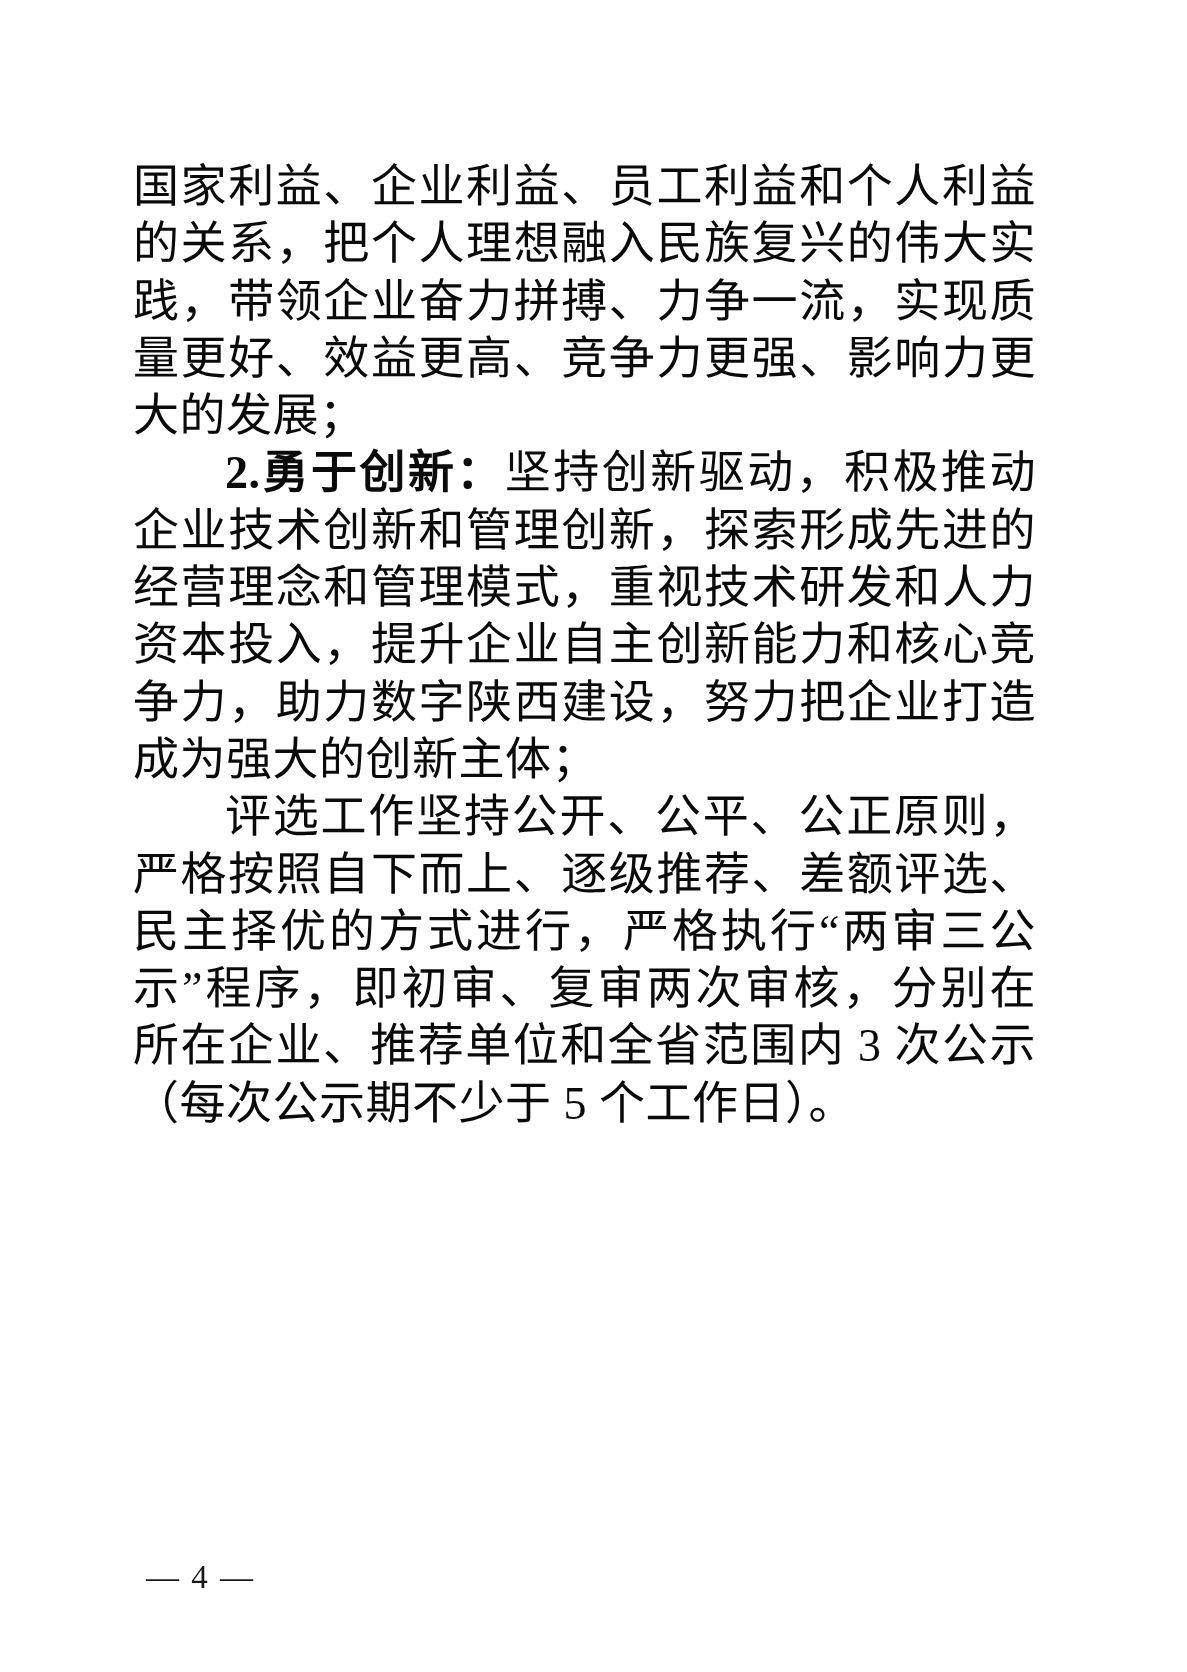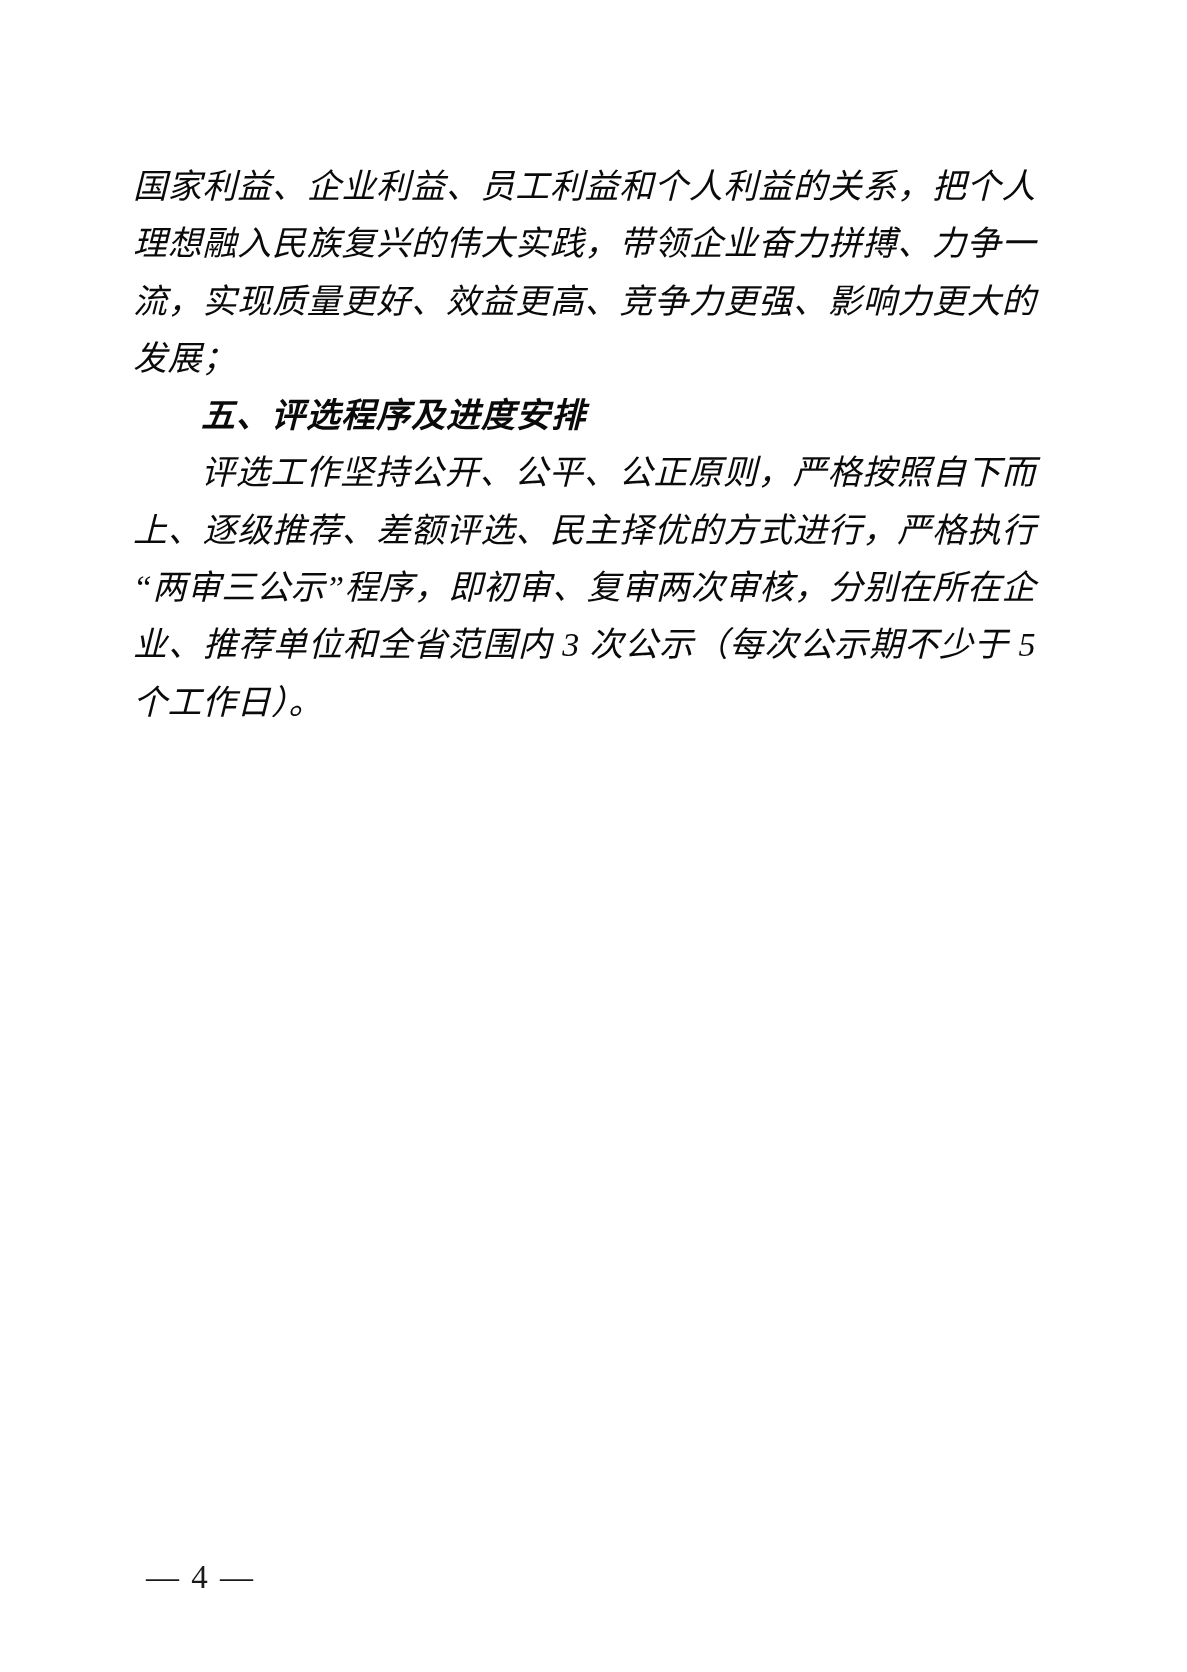--- a/index.html
+++ b/index.html
@@ -15,28 +15,27 @@
   .doc-body {
     position: absolute;
     left: 133px;
     top: 158px;
     width: 903px;
   }
   .doc-body p,
   .doc-body h2 {
     margin: 0;
     padding: 0;
-    font-size: 34px;
+    font-size: 46px;
     line-height: 57.3px;
     font-weight: normal;
     text-align: justify;
     text-align-last: left;
     text-justify: inter-ideograph;
     letter-spacing: 0.5px;
-    font-style: italic;
   }
   .indent { text-indent: 2em; }
   .doc-body strong { font-weight: bold; }
   .doc-body h2.heading {
     font-family: "Liberation Sans", "DejaVu Sans", sans-serif;
     font-weight: bold;
     letter-spacing: 1px;
   }
   .page-footer {
     position: absolute;
@@ -46,19 +45,19 @@
     line-height: 40px;
     color: #1a1a1a;
     letter-spacing: 2px;
   }
 </style>
 </head>
 <body>
 
 <main class="doc-body" id="doc-body">
     <p class="body"><span>国家利益、企业利益、员工利益和个人利益的关系，把个人理想融入民族复兴的伟大实践，带领企业奋力拼搏、力争一流，实现质量更好、效益更高、竞争力更强、影响力更大的发展；</span></p>
-    <h2 class="heading indent"><span>五、评选程序及进度安排</span></h2>
+    <p class="body indent"><strong>2.勇于创新：</strong><span>坚持创新驱动，积极推动企业技术创新和管理创新，探索形成先进的经营理念和管理模式，重视技术研发和人力资本投入，提升企业自主创新能力和核心竞争力，助力数字陕西建设，努力把企业打造成为强大的创新主体；</span></p>
     <p class="body indent"><span>评选工作坚持公开、公平、公正原则，严格按照自下而上、逐级推荐、差额评选、民主择优的方式进行，严格执行“两审三公示”程序，即初审、复审两次审核，分别在所在企业、推荐单位和全省范围内 3 次公示（每次公示期不少于 5 个工作日）。</span></p>
   </main>
 
 <footer class="page-footer">
   <span>— 4 —</span>
 </footer>
 
 </body></html>

